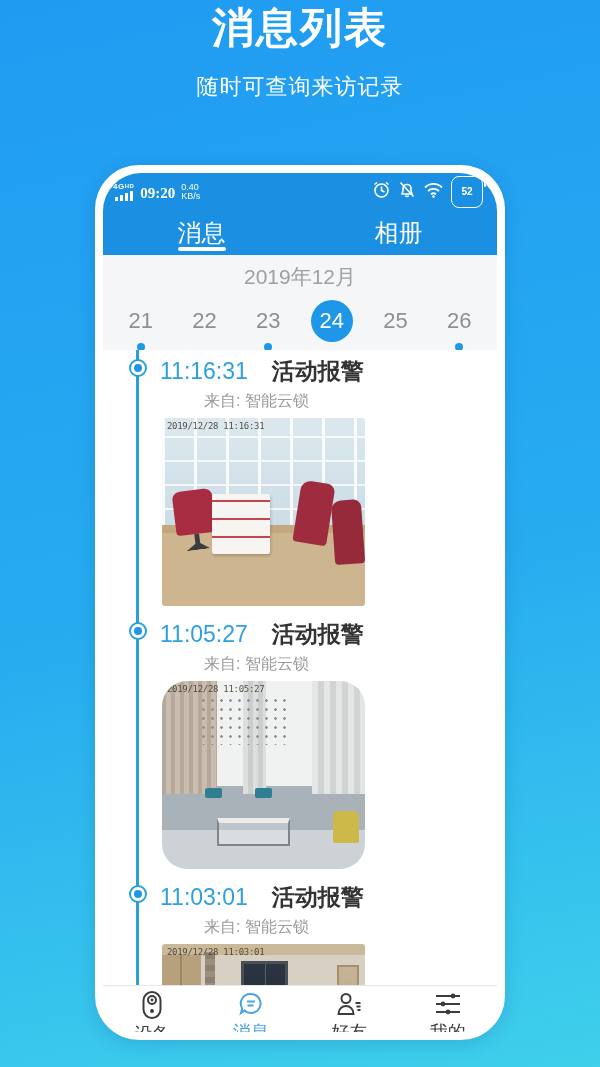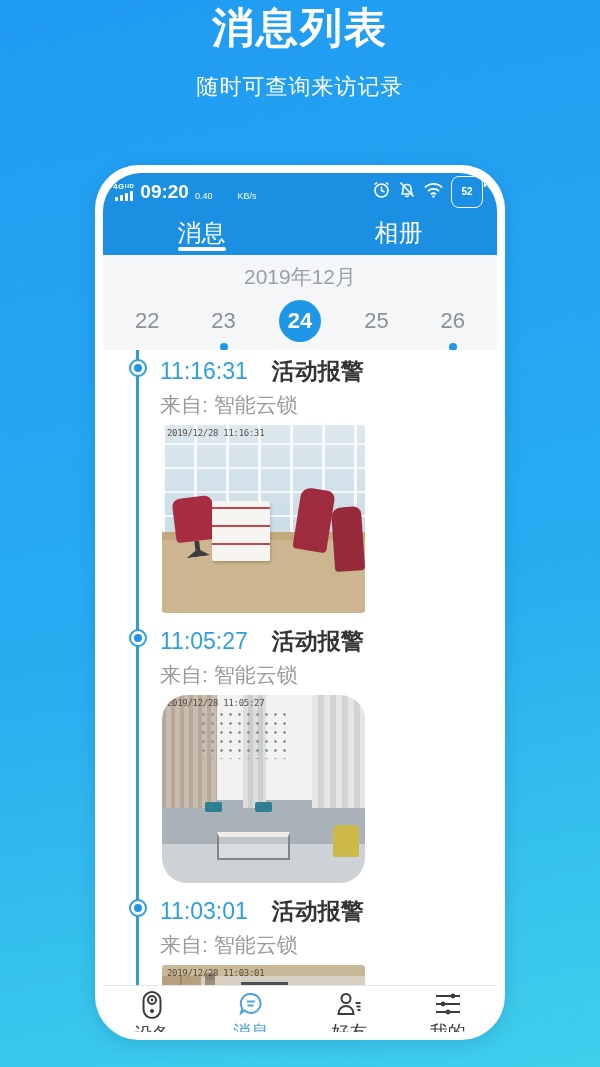--- a/index.html
+++ b/index.html
@@ -19,56 +19,56 @@
     box-shadow:0 4px 18px rgba(0,60,120,.18);
   }
   .screen { width:100%; height:100%; border-radius:38px; overflow:hidden; background:#fff;
             display:flex; flex-direction:column; }
   
   .statusbar { height:37px; background:#1B8FE2; color:#fff; display:flex; align-items:center;
                padding:0 14px 0 10px; flex:none; }
   .sb-left { display:flex; align-items:flex-end; gap:4px; }
   .sb-net { display:flex; flex-direction:column; align-items:center; line-height:1; }
   .sb-net .nettxt { font-size:8px; font-weight:bold; letter-spacing:.5px; }
-  .sb-time { font-size:19px; font-weight:bold; line-height:1; margin:0 2px; }
-  .sb-speed { display:flex; flex-direction:row; line-height:1; font-size:9px;gap:25px; }
+  .sb-time { font-size:15px; font-weight:bold; line-height:1; margin:0 2px;font-family:Liberation Serif, serif; }
+  .sb-speed { display:flex; flex-direction:column; line-height:1; font-size:9px; }
   .sb-right { margin-left:auto; display:flex; align-items:center; gap:7px; }
   .batt { position:relative; width:32px; height:32px; border:1.5px solid #fff; border-radius:8px;
           font-size:10px; font-weight:bold; display:flex; align-items:center; justify-content:center; }
   .batt::after { content:""; position:absolute; right:-4px; top:4px; width:2.5px; height:6px;
                  background:#fff; border-radius:1px; }
   
   .tabbar { height:45px; background:#1B8FE2; display:flex; flex:none; }
   .tab { flex:1; display:flex; align-items:center; justify-content:center; position:relative;
          color:#fff; font-size:24px; cursor:pointer; }
   .tab .ul { position:absolute; bottom:4px; left:50%; transform:translateX(-50%);
              width:48px; height:4px; border-radius:2px; background:#fff; display:none; }
   .tab.active .ul { display:block; }
   
   .datebar { height:95px; background:#F5F6F7; flex:none; padding-top:8px; }
   .month { text-align:center; font-size:21px; color:#9AA0A6; }
   .days { display:flex; margin-top:9px; padding:0 6px; }
   .day { flex:1; display:flex; flex-direction:column; align-items:center; cursor:pointer; }
   .day .num { width:42px; height:42px; display:flex; align-items:center; justify-content:center;
               font-size:22px; color:#8B9095; border-radius:50%; }
-  .day.selected .num { background:#1E97E8; color:#fff;font-weight:bold; }
+  .day.selected .num { background:#1E97E8; color:#fff; }
   .day .dot { width:8px; height:8px; border-radius:50%; margin-top:1px; background:transparent; }
   .day.has-dot .dot { background:#1E97E8; }
   
   .content { flex:none; height:635px; background:#fff; position:relative; overflow:hidden;
              padding:6px 0 0 57px; }
   .tl-line { position:absolute; left:33px; top:0; bottom:0; width:3px; background:#2BA0D8; }
   .msg { position:relative; margin-bottom:13px; }
   .tl-dot { position:absolute; left:-31px; top:3px; width:18px; height:18px; border-radius:50%;
             background:#fff; border:2.5px solid #2BA0D8; display:flex; align-items:center; justify-content:center; }
   .tl-dot::after { content:""; width:8px; height:8px; border-radius:50%; background:#1E97E8; }
   .msg-head { display:flex; align-items:baseline; gap:24px; }
   .msg-time { font-size:23px; color:#2E9FE0;text-align:right; }
   .msg-type { font-size:23px; font-weight:bold; color:#333; }
-  .msg-from { font-size:21px; color:#9A9A9A; margin-top:4px; }
+  .msg-from { font-size:16px; color:#9A9A9A; margin-top:4px;margin-left:44px; }
   .photo { position:relative; width:203px; height:188px; margin-top:6px; margin-left:2px;
            border-radius:3px; overflow:hidden; cursor:pointer; }
   .wm { position:absolute; top:3px; left:5px; font-size:9px; color:rgba(72,62,50,.9); z-index:9;
         font-family:"DejaVu Sans Mono",monospace; letter-spacing:-.3px; }
   
   .p-office { background:
       linear-gradient(180deg, rgba(0,0,0,0) 0 57%, #c3a87e 57% 61%, #cdb68f 61% 100%),
       repeating-linear-gradient(0deg, rgba(255,255,255,.75) 0 2px, rgba(0,0,0,0) 2px 24px),
       repeating-linear-gradient(90deg, rgba(255,255,255,.85) 0 3px, rgba(0,0,0,0) 3px 32px),
       linear-gradient(180deg,#dce8ee 0%,#bfd4e0 100%); }
@@ -192,20 +192,24 @@
       </div>
       <div class="tab">
         <span>相册</span>
 
       </div>
     </div>
 
     <div class="datebar">
       <div class="month">2019年12月</div>
       <div class="days">
+        <div class="day has-dot">
+            <span class="num">21</span>
+            <span class="dot"></span>
+          </div>
         <div class="day">
             <span class="num">22</span>
             <span class="dot"></span>
           </div>
         <div class="day has-dot">
             <span class="num">23</span>
             <span class="dot"></span>
           </div>
         <div class="day selected">
             <span class="num">24</span>

